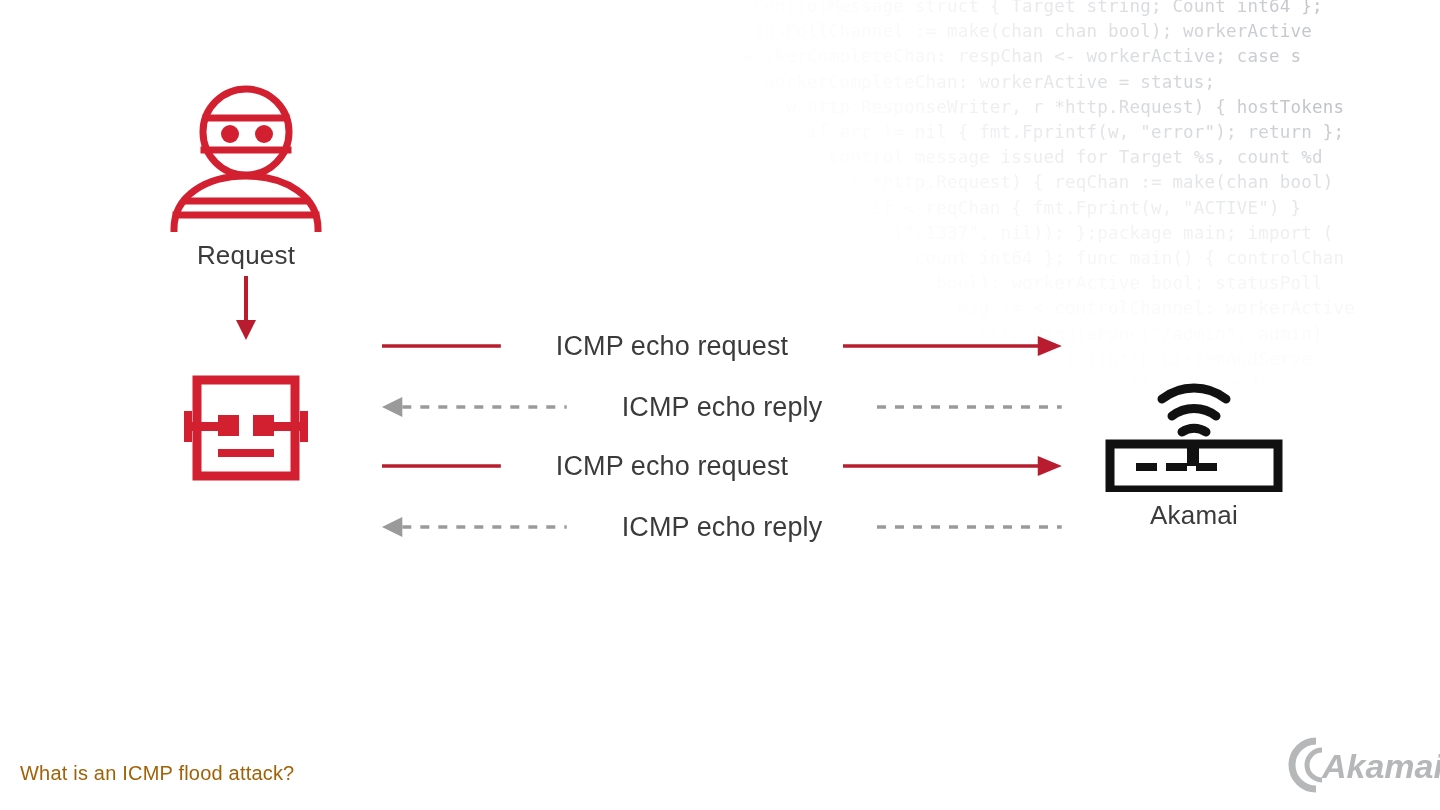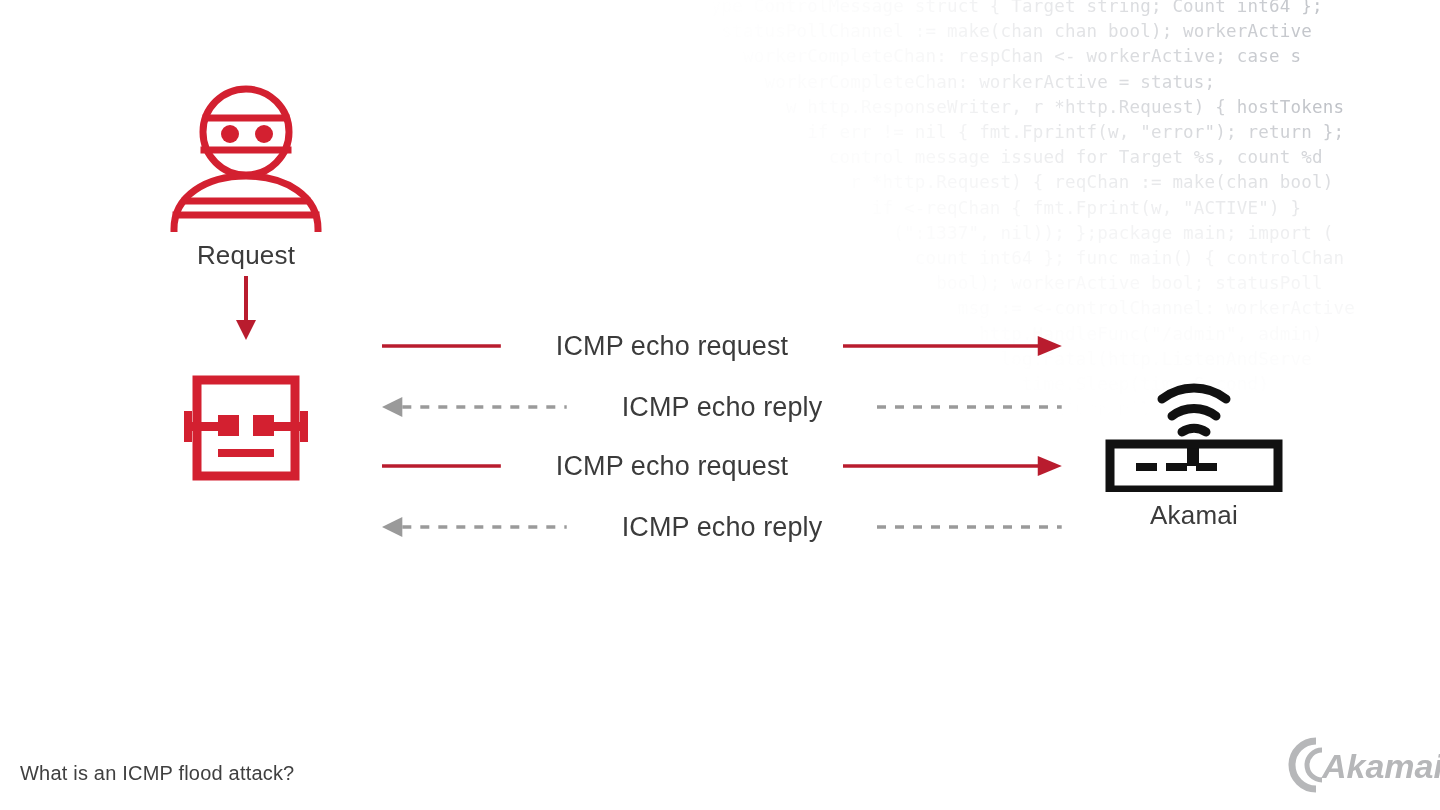--- a/index.html
+++ b/index.html
@@ -98,21 +98,21 @@
     min-width: 0;
   }
   .seg svg { display: block; width: 100%; height: 100%; }
 
   
   #footer-caption {
     position: absolute;
     left: 20px;
     top: 762px;
     font-size: 20px;
-    color: #404040;
+    color: #a16207;
     letter-spacing: 0.2px;
   }
   #akamai-logo {
     position: absolute;
     right: 18px;
     top: 734px;
     width: 176px;
     height: 62px;
   }
 </style>

